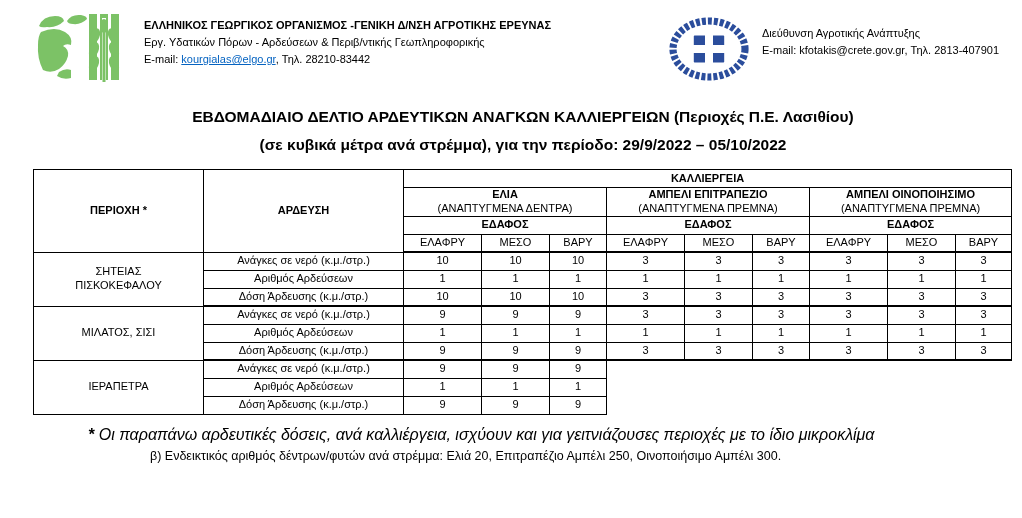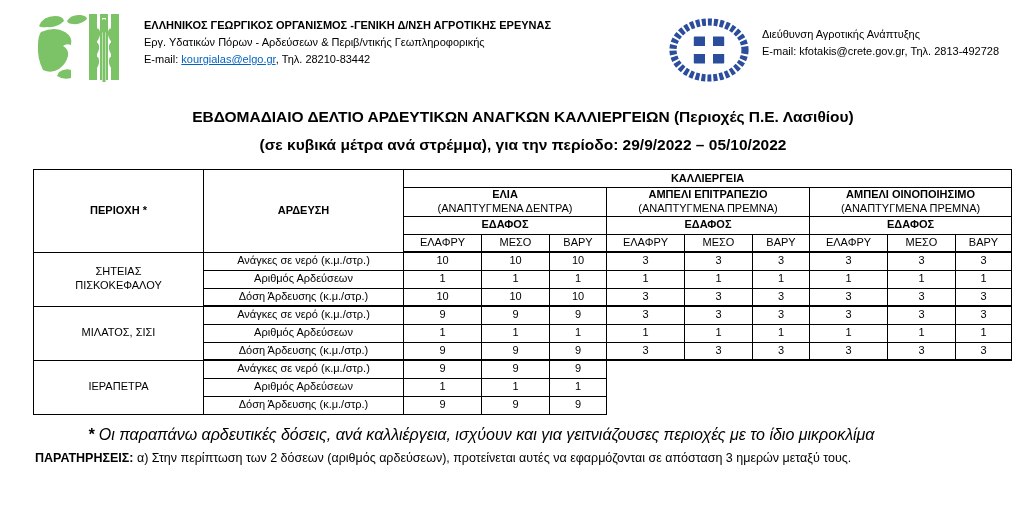--- a/index.html
+++ b/index.html
@@ -6,21 +6,21 @@
   html, body { margin: 0; padding: 0; }
   body {
     width: 1022px; height: 518px;
     background: #ffffff; color: #000000;
     font-family: "Liberation Sans", sans-serif;
     overflow: hidden;
   }
   .page { padding: 12px 9px 0 33px; }
 
   
-  .letterhead { display: flex; justify-content: space-between; align-items: flex-end; padding-right: 14px; gap: 44px; }
+  .letterhead { display: flex; justify-content: space-between; align-items: center; padding-right: 14px; gap: 44px; }
   .lh-left { display: flex; gap: 13px; }
   .lh-right { display: flex; gap: 13px; margin-top: 4px; }
   .logo-box { flex: 0 0 auto; }
   .lh-text { font-size: 11px; line-height: 1.55; padding-top: 5px; }
   .lh-text .b1 { font-weight: bold; }
   .lh-right .lh-text { padding-top: 8px; }
   a.email-link, .email-link { color: #0563c1; text-decoration: underline; cursor: pointer; }
 
   
   .title-block { text-align: center; margin-top: 22px; font-weight: bold; font-size: 15.5px; }
@@ -95,21 +95,21 @@
         <svg width="80" height="64" viewBox="0 0 100 80">
           <ellipse cx="50" cy="40" rx="45" ry="35" fill="none" stroke="#2b4d9c" stroke-width="9" stroke-dasharray="5 2.5"></ellipse>
           <ellipse cx="50" cy="40" rx="39" ry="29" fill="#ffffff"></ellipse>
           <rect x="30" y="22" width="40" height="36" fill="#2b4d9c" stroke="#ffffff" stroke-width="2" rx="2"></rect>
           <rect x="45" y="18" width="10" height="44" fill="#ffffff"></rect>
           <rect x="26" y="35" width="48" height="10" fill="#ffffff"></rect>
         </svg>
       </div>
       <div class="lh-text">
         <div>Διεύθυνση Αγροτικής Ανάπτυξης</div>
-        <div>E-mail: kfotakis@crete.gov.gr, Τηλ. 2813-492728</div>
+        <div>E-mail: kfotakis@crete.gov.gr, Τηλ. 2813-407901</div>
       </div>
     </div>
   </div>
 
   <div class="title-block">
     <div class="t1">ΕΒΔΟΜΑΔΙΑΙΟ ΔΕΛΤΙΟ ΑΡΔΕΥΤΙΚΩΝ ΑΝΑΓΚΩΝ ΚΑΛΛΙΕΡΓΕΙΩΝ (Περιοχές Π.Ε. Λασιθίου)</div>
     <div class="t2">(σε κυβικά μέτρα ανά στρέμμα), για την περίοδο: 29/9/2022 – 05/10/2022</div>
   </div>
 
   <table class="irrigation">
@@ -272,15 +272,15 @@
           <td class="empty"></td>
           <td class="empty"></td>
           <td class="empty"></td>
           <td class="empty"></td>
           <td class="empty"></td>
         </tr>
       </tbody>
   </table>
 
   <div class="note-star"><span class="star">*</span><span> Οι παραπάνω αρδευτικές δόσεις, ανά καλλιέργεια, ισχύουν και για γειτνιάζουσες περιοχές με το ίδιο μικροκλίμα</span></div>
-  <div class="note-a"><span class="lbl">ΠΑΡΑΤΗΡΗΣΕΙΣ:</span><span> α) Στην περίπτωση των 2 δόσεων (αριθμός αρδεύσεων), προτείνεται αυτές να εφαρμόζονται σε απόσταση 3 ημερών μεταξύ τους.</span></div>
+  <div class="note-b">β) Ενδεικτικός αριθμός δέντρων/φυτών ανά στρέμμα: Ελιά 20, Επιτραπέζιο Αμπέλι 250, Οινοποιήσιμο Αμπέλι 300.</div>
 
 </div>
 
 </body></html>

